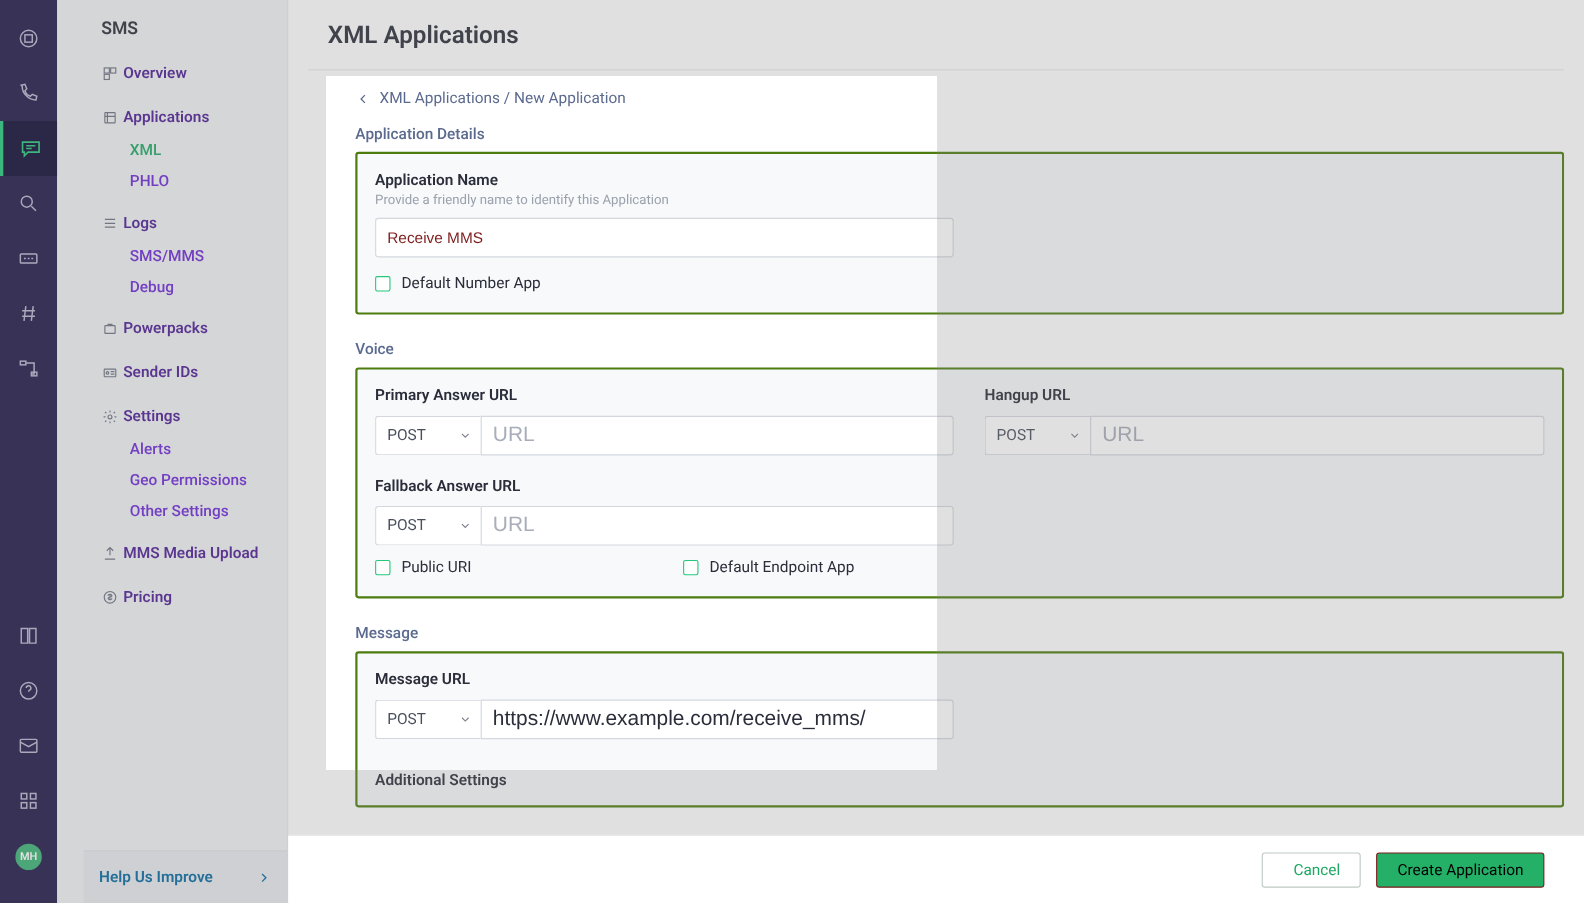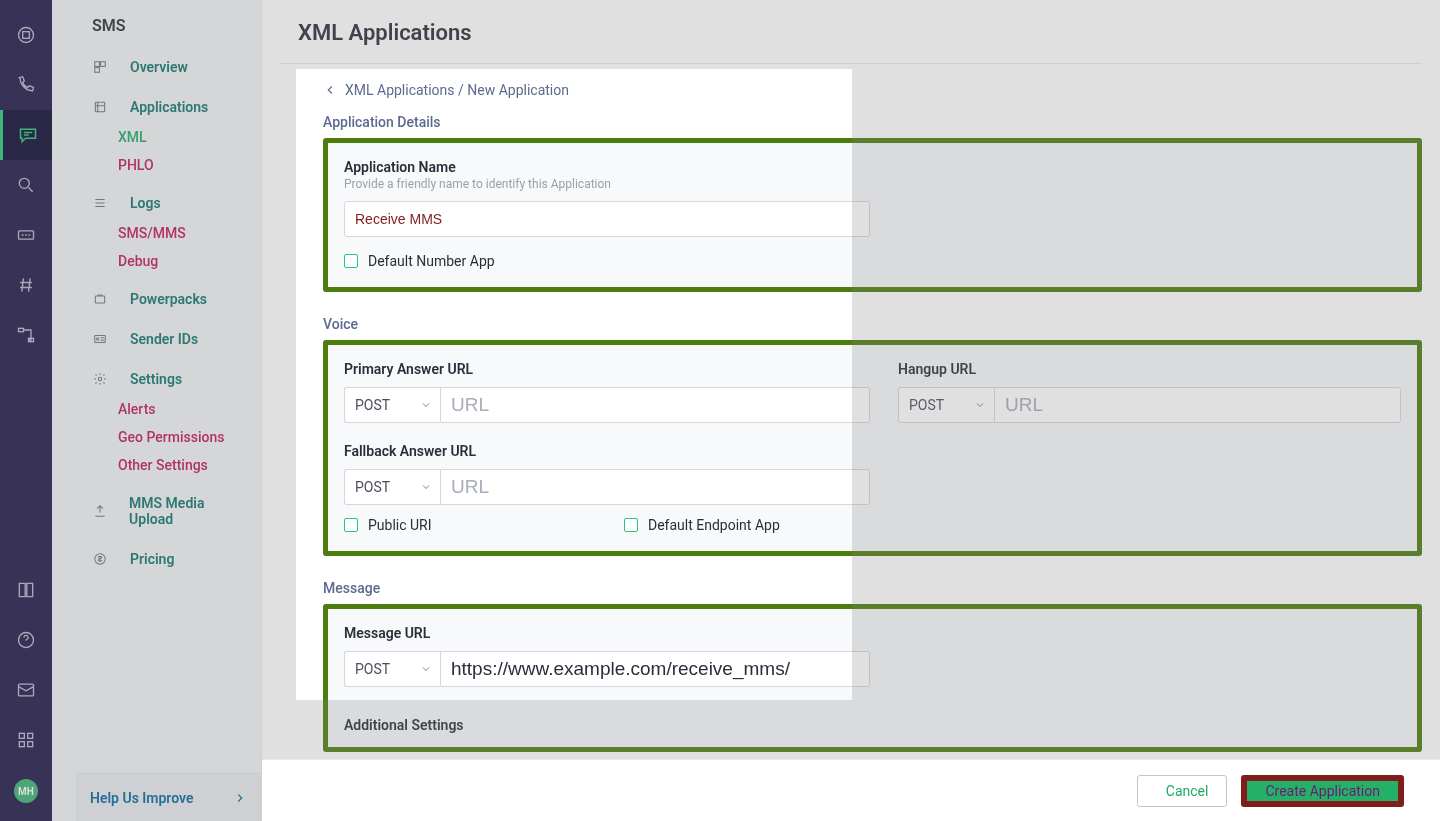--- a/index.html
+++ b/index.html
@@ -34,21 +34,21 @@
     cursor: pointer;
   }
   .rail .rail-icon.active {
     background: #0e0932;
     color: #24c77b;
     border-left: 3px solid #24c77b;
   }
   .rail .rail-icon svg { width: 20px; height: 20px; }
   .rail-bottom {
     position: absolute;
-    bottom: 0;
+    bottom: 12px;
     width: 100%;
     display: flex;
     flex-direction: column;
     align-items: center;
   }
   .rail .avatar {
     width: 24px; height: 24px;
     border-radius: 50%;
     background: #3bb273;
     color: #fff;
@@ -73,30 +73,30 @@
     padding: 16px 16px 12px;
     font-size: 16px;
     font-weight: 600;
     color: #2b2e3a;
   }
   .side-group { padding: 4px 0; }
   .side-item {
     display: flex;
     align-items: center;
     padding: 8px 16px;
-    color: #0f766e;
+    color: #4c1d95;
     font-weight: 600;
     cursor: pointer;
-    gap: 22px;
+    gap: 4px;
   }
   .side-item .gicon { width: 16px; height: 16px; color: #6d7280; display:flex;align-items:center;justify-content:center;}
   .side-item .gicon svg { width: 14px; height: 14px; }
   .side-sub {
     padding: 6px 16px 6px 42px;
-    color: #be185d;
+    color: #6d28d9;
     cursor: pointer;
     font-weight: 500;
   }
   .side-sub.active { color: #1ea863; }
   .help-footer {
     margin-top: auto;
     height: 48px;
     border-top: 1px solid #e0e2e6;
     background: #e9eaee;
     display: flex;
@@ -156,21 +156,21 @@
 
   .section-title {
     color: #5b6a8f;
     font-weight: 500;
     padding: 6px 0 8px;
     font-size: 14px;
   }
 
   .card {
     background: #f7f9fb;
-    border: 5px solid #4d7c0f;
+    border: 2px solid #4d7c0f;
     border-radius: 3px;
     padding: 16px 16px 2px;
     margin-bottom: 18px;
   }
   .field-label {
     font-weight: 600;
     color: #2b2e3a;
     margin-bottom: 2px;
     font-size: 14px;
   }
@@ -270,23 +270,23 @@
     cursor: pointer;
     display:inline-flex;align-items:center;justify-content:center;
   }
   .btn-outline {
     border: 1px solid #bfc9c2;
     background: #fff;
     color: #1ea863;
     padding-left: 28px;
   }
   .btn-primary {
-    border: 6px solid #7f1d1d;
+    border: 1px solid #7f1d1d;
     background: #24b066;
-    color: #701a75;
+    color: #000000;
   }
 
   
   .highlight-panel {
     position: absolute;
     left: 296px; 
     top: 69px;
     width: 556px;
     height: 631px;
     background: transparent;

